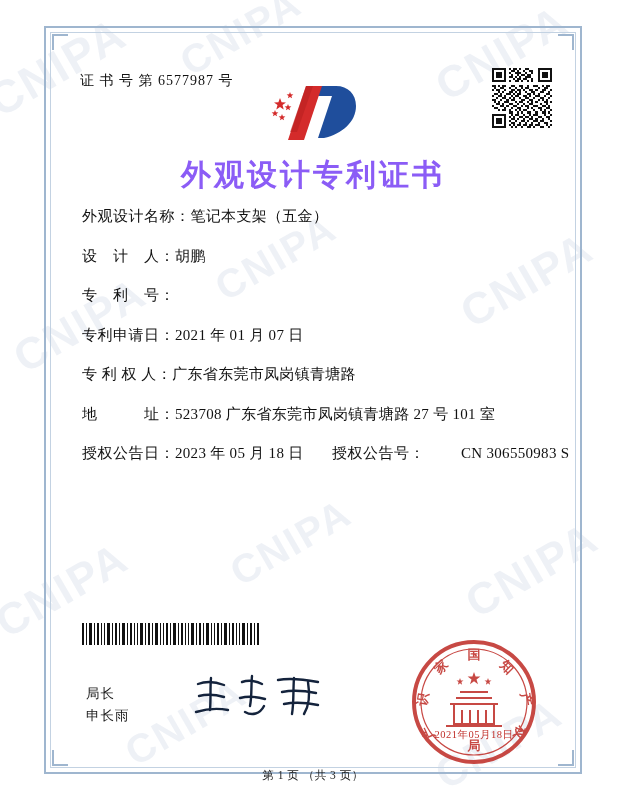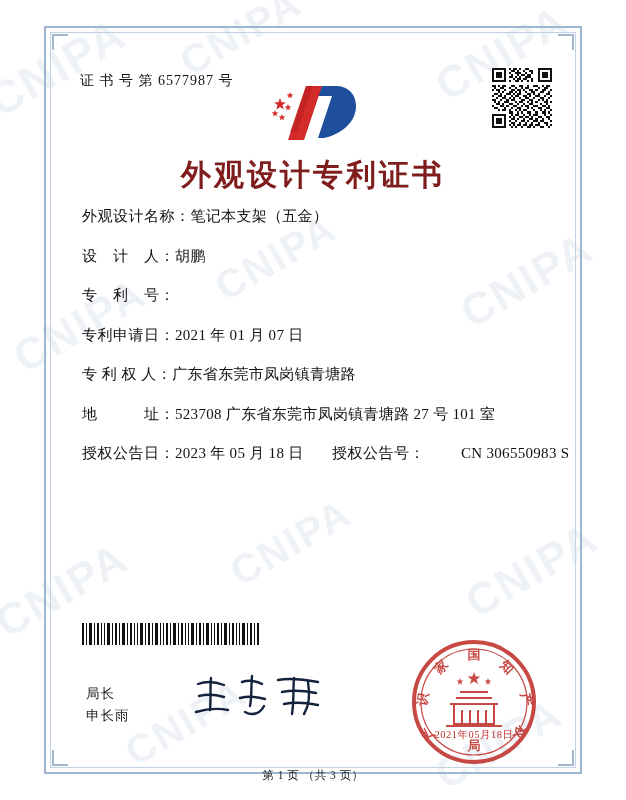--- a/index.html
+++ b/index.html
@@ -100,21 +100,21 @@
   
   .title {
     position: absolute;
     left: 0; right: 0;
     top: 155px;
     text-align: center;
     font-family: "DejaVu Sans", "Liberation Sans", sans-serif;
     font-size: 30px;
     font-weight: 700;
     letter-spacing: 3px;
-    color: #7f1d1d;
+    color: #8b5cf6;
   }
 
   
   .fields {
     position: absolute;
     left: 82px;
     top: 205px;
     width: 462px;
     font-size: 15px;
     line-height: 1.5;

